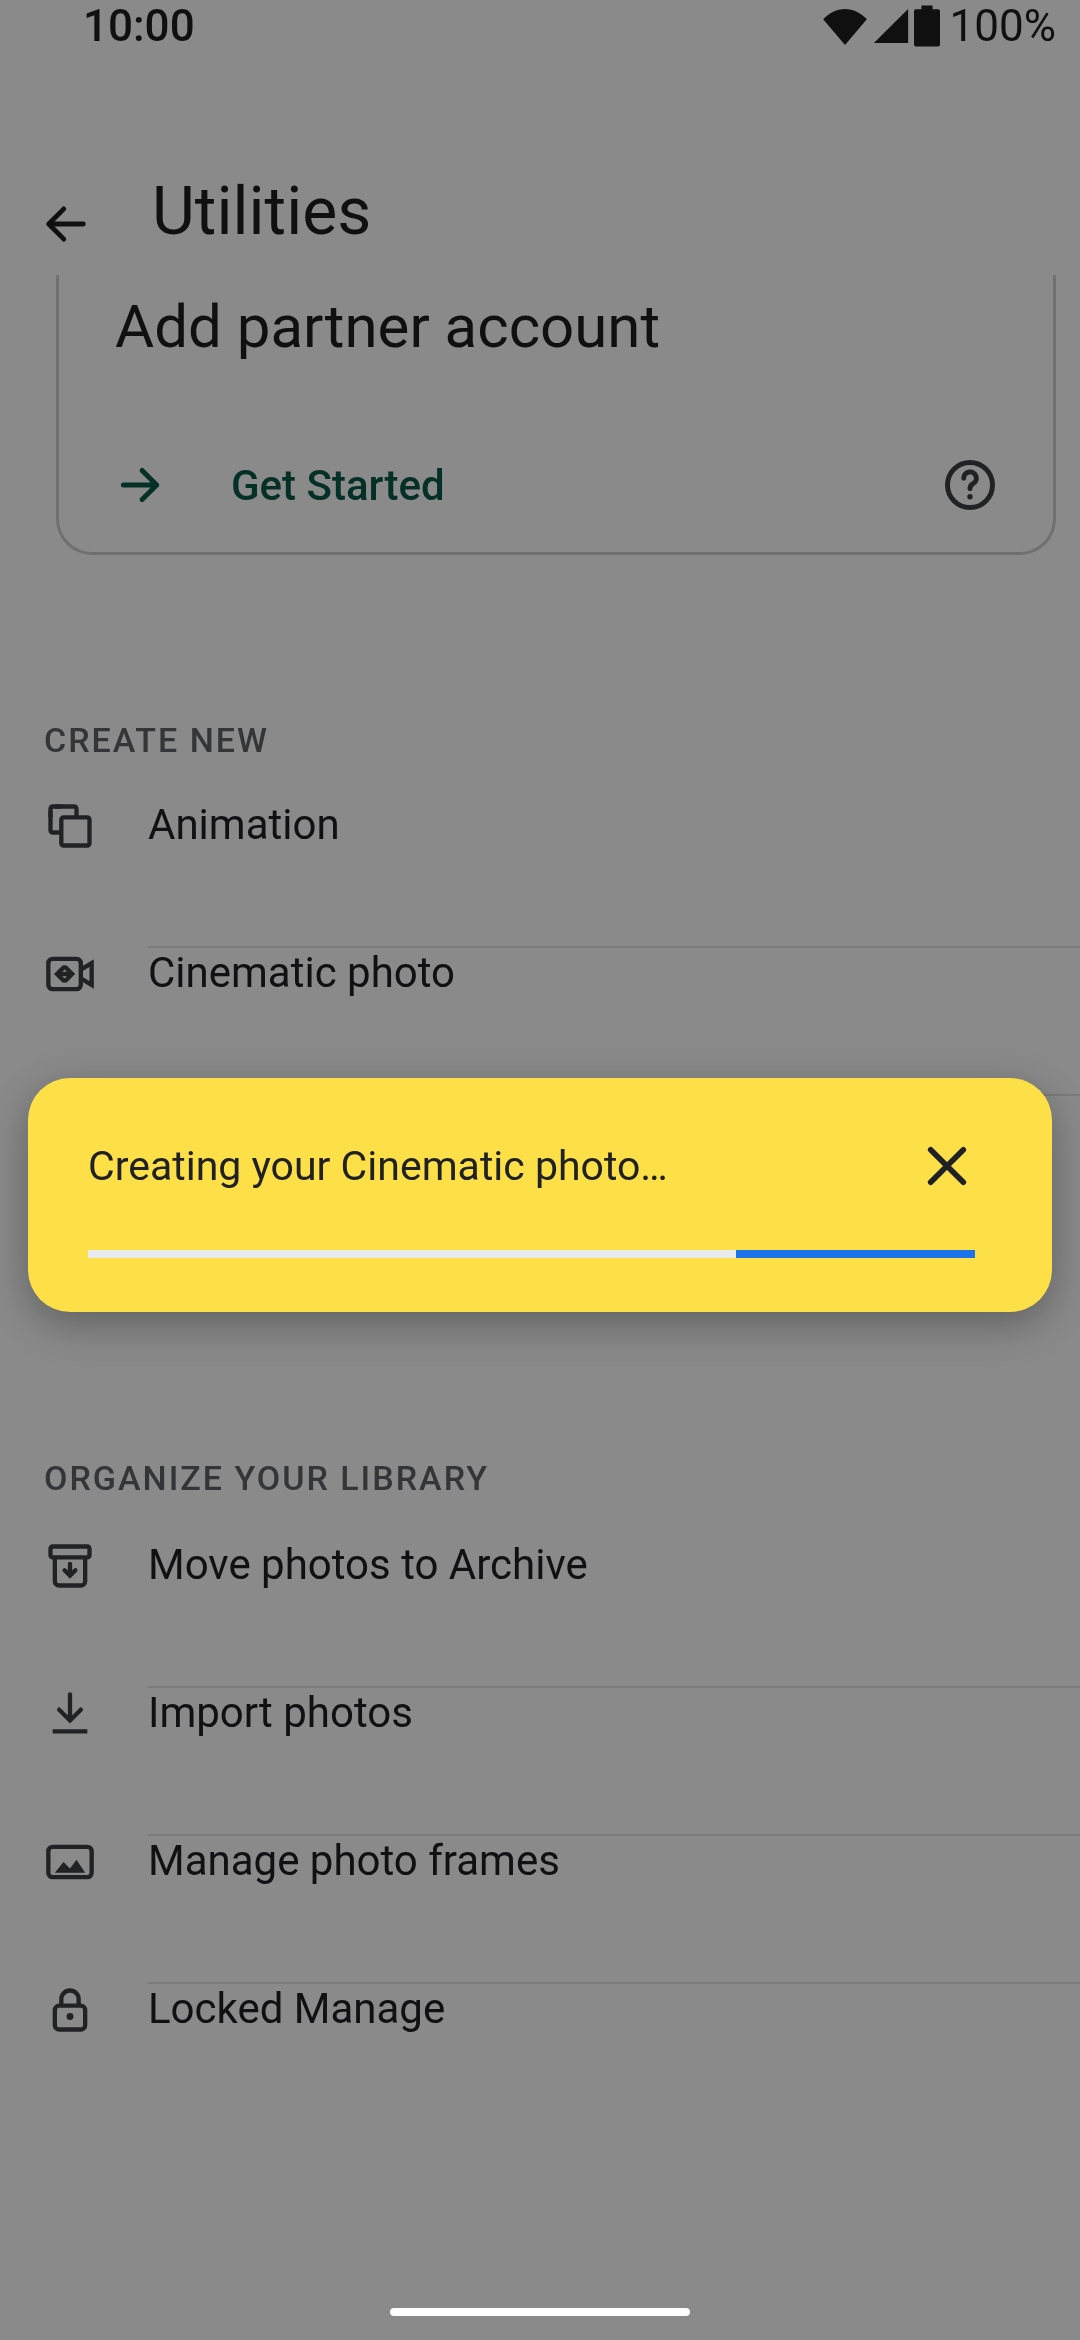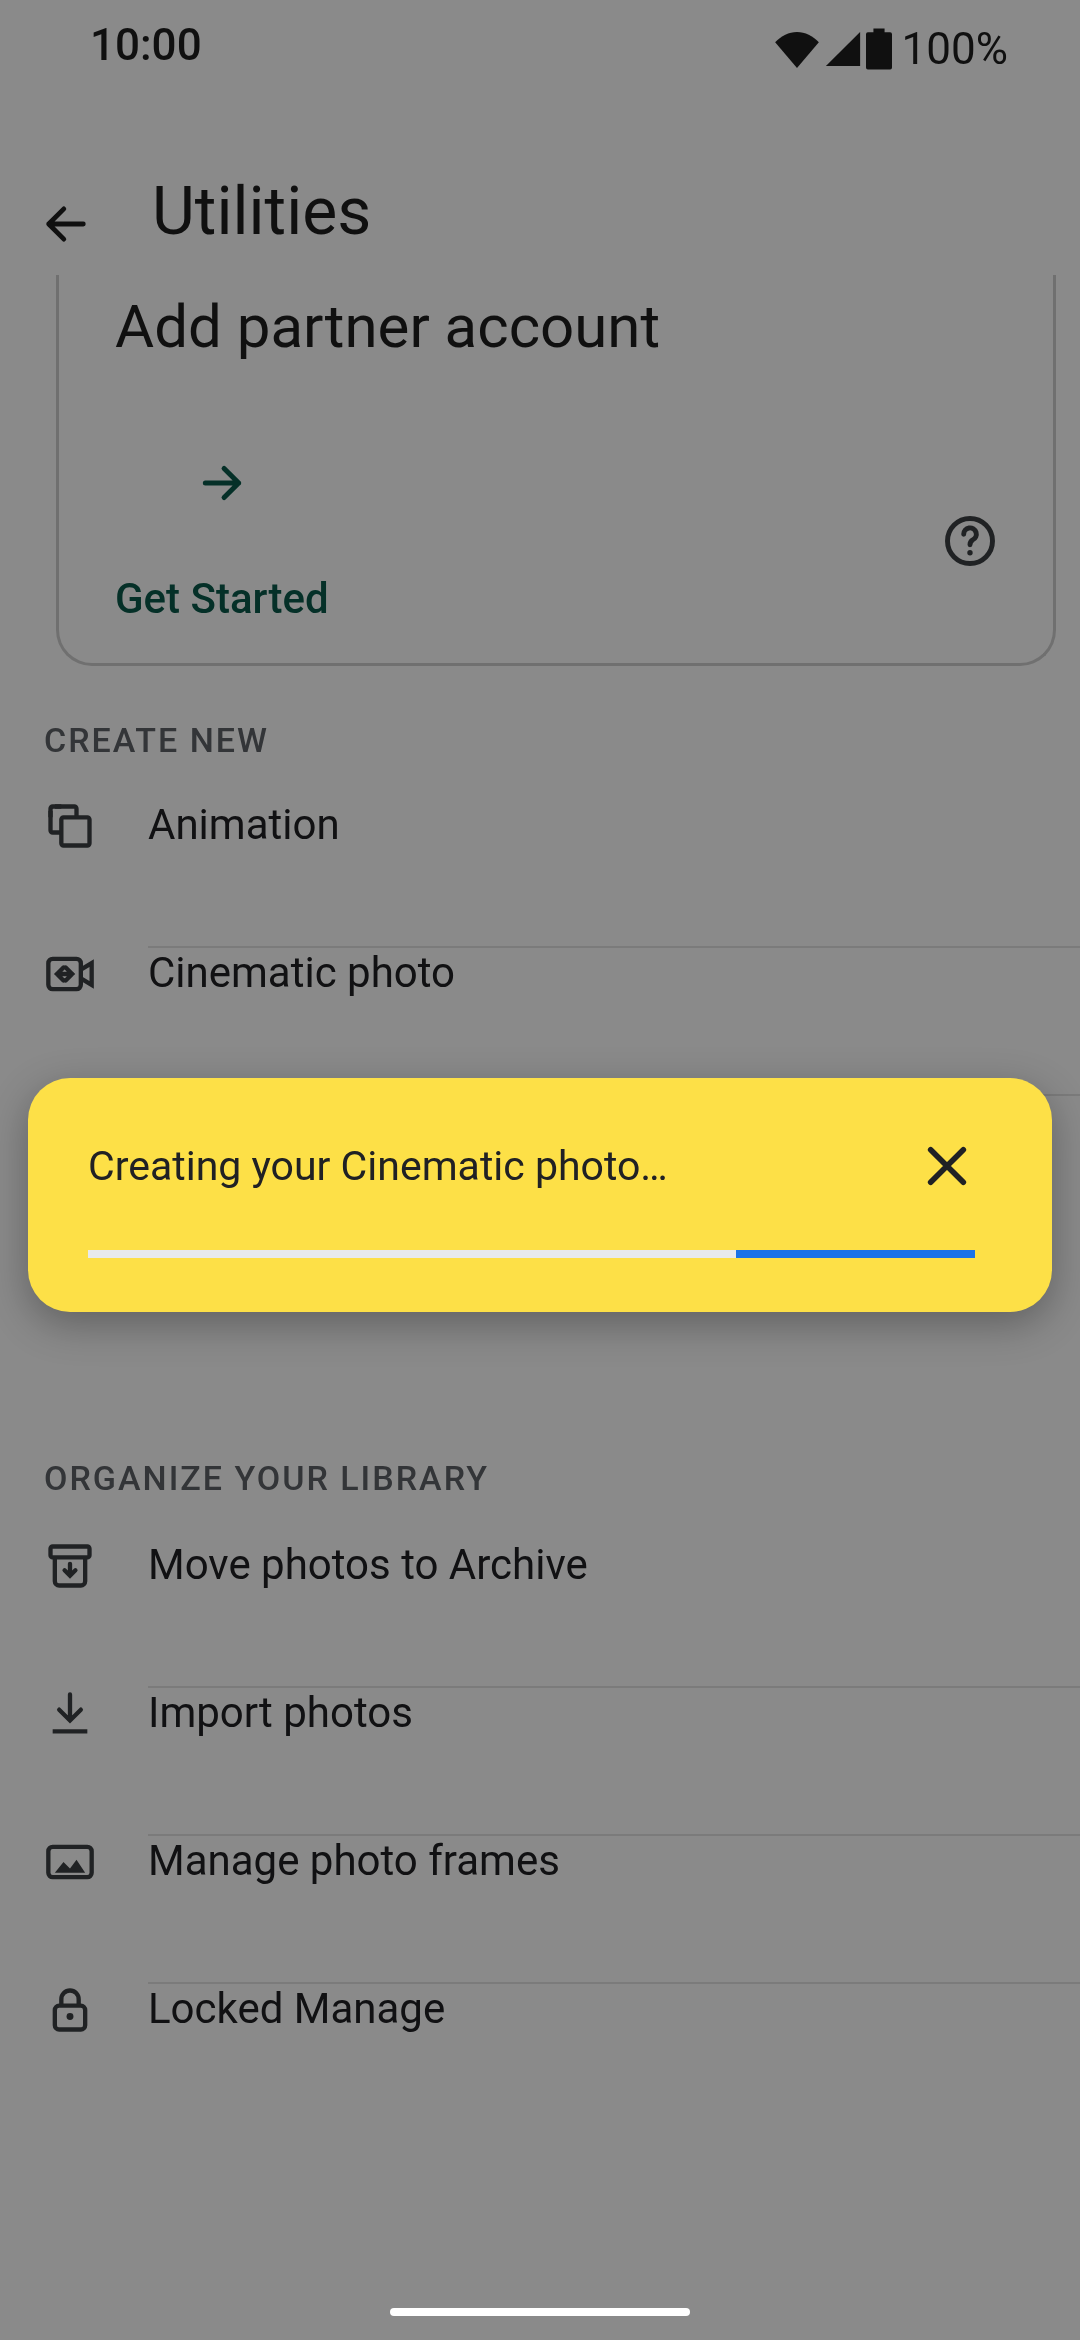--- a/index.html
+++ b/index.html
@@ -1,35 +1,35 @@
 <!DOCTYPE html>
 <html><head>
 <meta charset="utf-8">
 <style>
   * { box-sizing: border-box; margin: 0; padding: 0; }
   html, body { width: 1080px; height: 2340px; overflow: hidden; font-family: Roboto, "Helvetica Neue", Arial, sans-serif; background: #ffffff; }
   .screen { position: relative; width: 1080px; height: 2340px; background: #ffffff; color: #202124; }
 
   
-  .status-bar { position: absolute; top: 0; left: 15px; right: 0; height: 90px; display: flex; align-items: center; justify-content: space-between; padding: 0 72px 0 75px; }
+  .status-bar { position: absolute; top: 0; left: 8px; right: 0; height: 90px; display: flex; align-items: flex-start; justify-content: space-between; padding: 0 24px 0 75px; }
   .status-time { font-size: 44px; font-weight: 500; color: #1f1f1f; }
-  .status-right { display: flex; align-items: center; gap: 4px; margin-top: 8px; }
+  .status-right { display: flex; align-items: center; gap: 4px; }
   .status-right svg { display: block; }
   .status-pct { font-size: 44px; font-weight: 400; color: #1f1f1f; margin-left: 6px; }
 
   
   .app-bar { position: absolute; top: 130px; left: 0; right: 0; height: 120px; display: flex; align-items: flex-end; padding: 0 40px; gap: 60px; }
   .app-title { font-size: 66px; font-weight: 400; color: #1f1f1f; }
 
   
   .partner-card { position: absolute; top: 275px; left: 24px; right: 24px; border: 3px solid #cfcfcf; border-top: none; border-radius: 0 0 36px 36px; padding: 0 56px 40px 56px; margin-left: 32px; }
   .partner-title { font-size: 60px; font-weight: 400; color: #1f1f1f; margin-top: 16px; }
   .partner-sub { font-size: 40px; color: #5f6368; margin-top: 24px; }
   .partner-actions { display: flex; align-items: center; margin-top: 96px; }
-  .partner-get-started { display: flex; align-items: center; gap: 66px; color: #0b5a4a; flex-direction: column; }
+  .partner-get-started { display: flex; align-items: center; gap: 66px; color: #0b5a4a; }
   .partner-get-started .lbl { font-size: 42px; font-weight: 500; }
   .partner-help { margin-left: auto; }
 
   
   .section-header { font-size: 34px; letter-spacing: 2px; color: #5f6368; font-weight: 500; text-transform: uppercase; }
   .sec-create { position: absolute; top: 720px; left: 44px; }
   .sec-org { position: absolute; top: 1458px; left: 44px; }
 
   .list { position: absolute; left: 0; right: 0; }
   .list-create { top: 800px; }

